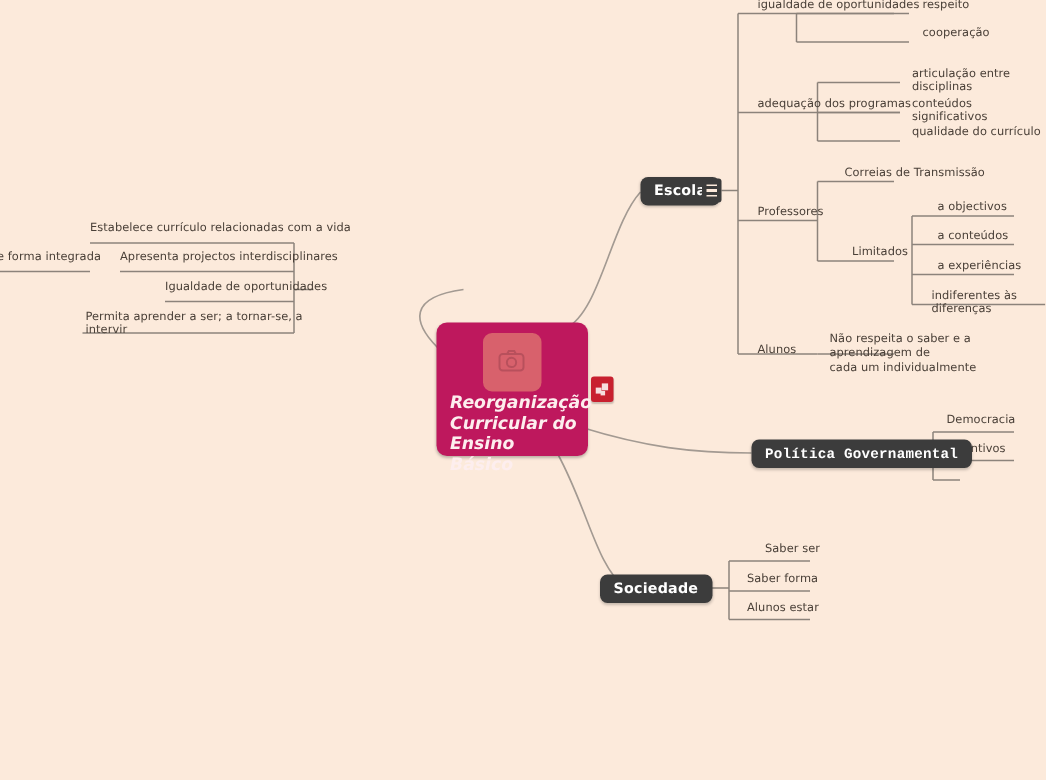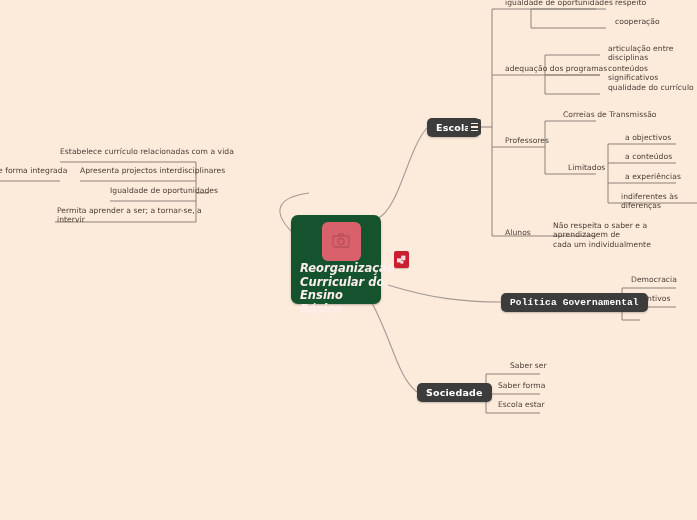--- a/index.html
+++ b/index.html
@@ -19,22 +19,22 @@
     position: absolute;
     left: 0; top: 0;
     width: 697px; height: 520px;
     pointer-events: none;
   }
 
   
   .root-node {
     position: absolute;
     left: 291px; top: 215px;
-    width: 90px; height: 89px;
-    background: #14532d;
+    width: 101px; height: 89px;
+    background: #be185d;
     border-radius: 7px;
     box-shadow: 0 1px 2px rgba(0,0,0,0.25);
     z-index: 6;
   }
   .root-image {
     position: absolute;
     left: 31px; top: 7px;
     width: 39px; height: 39px;
     background: #d8616c;
     border-radius: 6px;
@@ -78,21 +78,21 @@
     justify-content: center;
     box-shadow: 0 1px 2px rgba(0,0,0,0.22);
     z-index: 5;
     white-space: nowrap;
     padding: 0 9px;
     box-sizing: border-box;
   }
   #pill-escola       { left: 427px; top: 118px; height: 19px; }
   #pill-reorg        { left: 209px; top: 183px; height: 20px; }
   #pill-politica     { left: 501px; top: 293px; height: 19px; font-family: Liberation Mono, monospace; }
-  #pill-sociedade    { left: 417px; top: 383px; height: 19px; }
+  #pill-sociedade    { left: 400px; top: 383px; height: 19px; }
 
   
   .note-badge {
     position: absolute;
     left: 468px; top: 119px;
     width: 13px; height: 16px;
     background: #3c3c3c;
     border-radius: 2px;
     z-index: 6;
   }
@@ -257,15 +257,15 @@
   <div class="leaf" style="left:57px; top:206px;">Permita aprender a ser; a tornar-se, a
 intervir</div>
   <div class="leaf" style="left:-2px; top:166px;">e forma integrada</div>
 
   <div class="leaf r" style="left:631px; top:275px;">Democracia</div>
   <div class="leaf r" style="left:631px; top:294px;">Incentivos</div>
   <div class="leaf r" style="left:631px; top:311px;"></div>
 
   <div class="leaf r" style="left:498px; top:361px;margin-left:12px;">Saber ser</div>
   <div class="leaf r" style="left:498px; top:381px;">Saber forma</div>
-  <div class="leaf r" style="left:498px; top:400px;">Escola estar</div>
+  <div class="leaf r" style="left:498px; top:400px;">Alunos estar</div>
 
 </div>
 
 </body></html>

